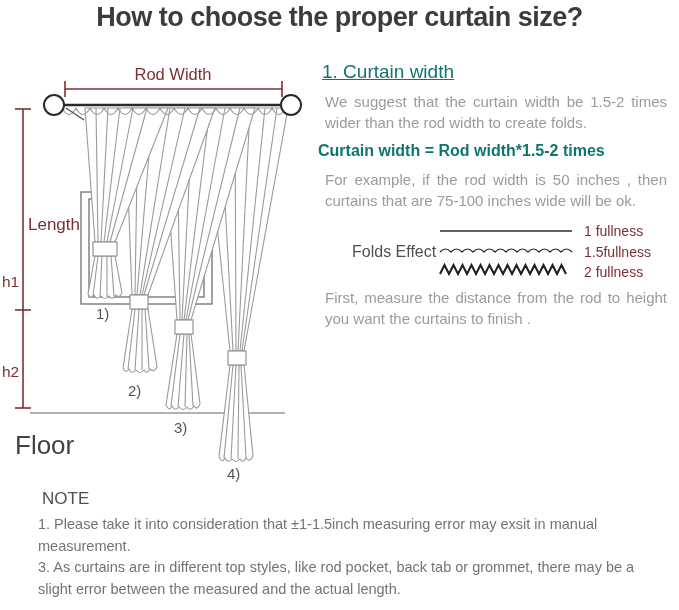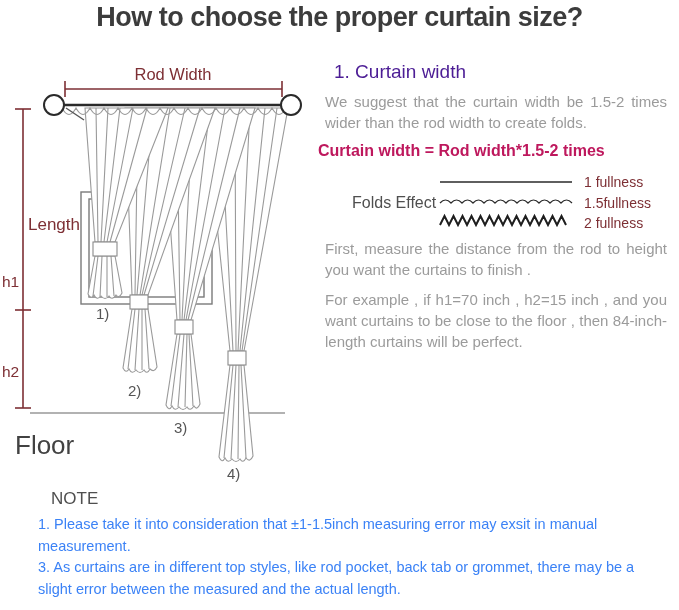--- a/index.html
+++ b/index.html
@@ -4,30 +4,30 @@
 <style>
   html,body{margin:0;padding:0;background:#fff;}
   .canvas{position:relative;width:679px;height:610px;background:#ffffff;overflow:hidden;
           font-family:"Liberation Sans",sans-serif;}
   .title{position:absolute;top:2px;left:0;width:679px;text-align:center;margin:0;
          font-size:27px;font-weight:700;color:#3c3c3c;letter-spacing:-0.5px;}
   .diagram-svg{position:absolute;left:0;top:60px;}
   svg text{font-family:"Liberation Sans",sans-serif;}
   .red-t{fill:#7d2f34;}
   .right-col{position:absolute;left:318px;top:60px;width:356px;}
-  .sec-h{font-size:19px;font-weight:400;color:#4c1d95;margin:0 0 5px 16px;line-height:24px;}
+  .sec-h{font-size:19px;font-weight:400;color:#0f766e;margin:0 0 5px 4px;line-height:24px;text-decoration:underline;}
   .body-p{margin:7px;font-size:15px;line-height:21px;color:#9b9b9b;text-align:justify;}
-  .formula{margin:2px 0;font-size:16px;line-height:22px;font-weight:600;color:#be185d;}
+  .formula{margin:2px 0;font-size:16px;line-height:22px;font-weight:600;color:#0f766e;}
   .bold-part{font-weight:700;color:#555555;}
   .folds-svg{display:block;margin:13px 0 9px 0;}
   .sec2{margin-top:2px;}
   .gap-p{margin-top:9px;}
   .note-block{position:absolute;left:38px;top:488px;width:614px;}
-  .note-h{font-size:17px;font-weight:400;color:#4f4f4f;margin:0 0 4px 13px;line-height:22px;}
-  .note-item{margin:0;font-size:14.5px;line-height:21.5px;color:#3b82f6;}
+  .note-h{font-size:17px;font-weight:400;color:#4f4f4f;margin:0 0 4px 4px;line-height:22px;}
+  .note-item{margin:0;font-size:14.5px;line-height:21.5px;color:#737373;}
 </style>
 </head>
 <body>
 
 <div class="canvas">
 
   <h1 class="title">How to choose the proper curtain size?</h1>
 
   <svg class="diagram-svg" width="315" height="425" viewBox="0 0 315 425">
 
@@ -99,33 +99,33 @@
     <text x="96" y="259" font-size="15" fill="#555">1)</text>
     <text x="128" y="336" font-size="15" fill="#555">2)</text>
     <text x="174" y="373" font-size="15" fill="#555">3)</text>
     <text x="227" y="419" font-size="15" fill="#555">4)</text>
   </svg>
 
   <div class="right-col">
     <h2 class="sec-h">1. Curtain width</h2>
     <p class="body-p">We suggest that the curtain width be 1.5-2 times wider than the rod width to create folds.</p>
     <p class="formula">Curtain width = Rod width*1.5-2 times</p>
+    <p class="body-p">For example, if the rod width is 50 inches , then curtains that are 75-100 inches wide will be ok.</p>
 
     <svg class="folds-svg" width="356" height="54" viewBox="0 0 356 54">
       <text x="34" y="33" font-size="16" fill="#4f4f4f">Folds Effect</text>
       <path d="M122,7 H254" stroke="#2a2a2a" stroke-width="1.6" fill="none"></path>
       <path fill="none" stroke="#2a2a2a" stroke-width="1.2" d="M122,28 q5.5,-6 11,0 q5.5,-6 11,0 q5.5,-6 11,0 q5.5,-6 11,0 q5.5,-6 11,0 q5.5,-6 11,0 q5.5,-6 11,0 q5.5,-6 11,0 q5.5,-6 11,0 q5.5,-6 11,0 q5.5,-6 11,0 q5.5,-6 11,0"></path>
       <path fill="none" stroke="#1e1e1e" stroke-width="2" d="M122,50 l4.5,-9 l4.5,9 l4.5,-9 l4.5,9 l4.5,-9 l4.5,9 l4.5,-9 l4.5,9 l4.5,-9 l4.5,9 l4.5,-9 l4.5,9 l4.5,-9 l4.5,9 l4.5,-9 l4.5,9 l4.5,-9 l4.5,9 l4.5,-9 l4.5,9 l4.5,-9 l4.5,9 l4.5,-9 l4.5,9 l4.5,-9 l4.5,9 l4.5,-9 l4.5,9"></path>
       <text x="266" y="12" font-size="14" class="red-t">1 fullness</text>
       <text x="266" y="33" font-size="14" class="red-t">1.5fullness</text>
       <text x="266" y="53" font-size="14" class="red-t">2 fullness</text>
     </svg>
 
     <p class="body-p">First, measure the distance from the rod to height you want the curtains to finish .</p>
-    <p class="body-p gap-p">For example , if h1=70 inch , h2=15 inch , and you want curtains to be close to the floor , then 84-inch-length curtains will be perfect.</p>
   </div>
 
   <div class="note-block">
     <h3 class="note-h">NOTE</h3>
     <p class="note-item">1. Please take it into consideration that ±1-1.5inch measuring error may exsit in manual measurement.</p>
     <p class="note-item">3. As curtains are in different top styles, like rod pocket, back tab or grommet, there may be a slight error between the measured and the actual length.</p>
   </div>
 
 </div>
 

